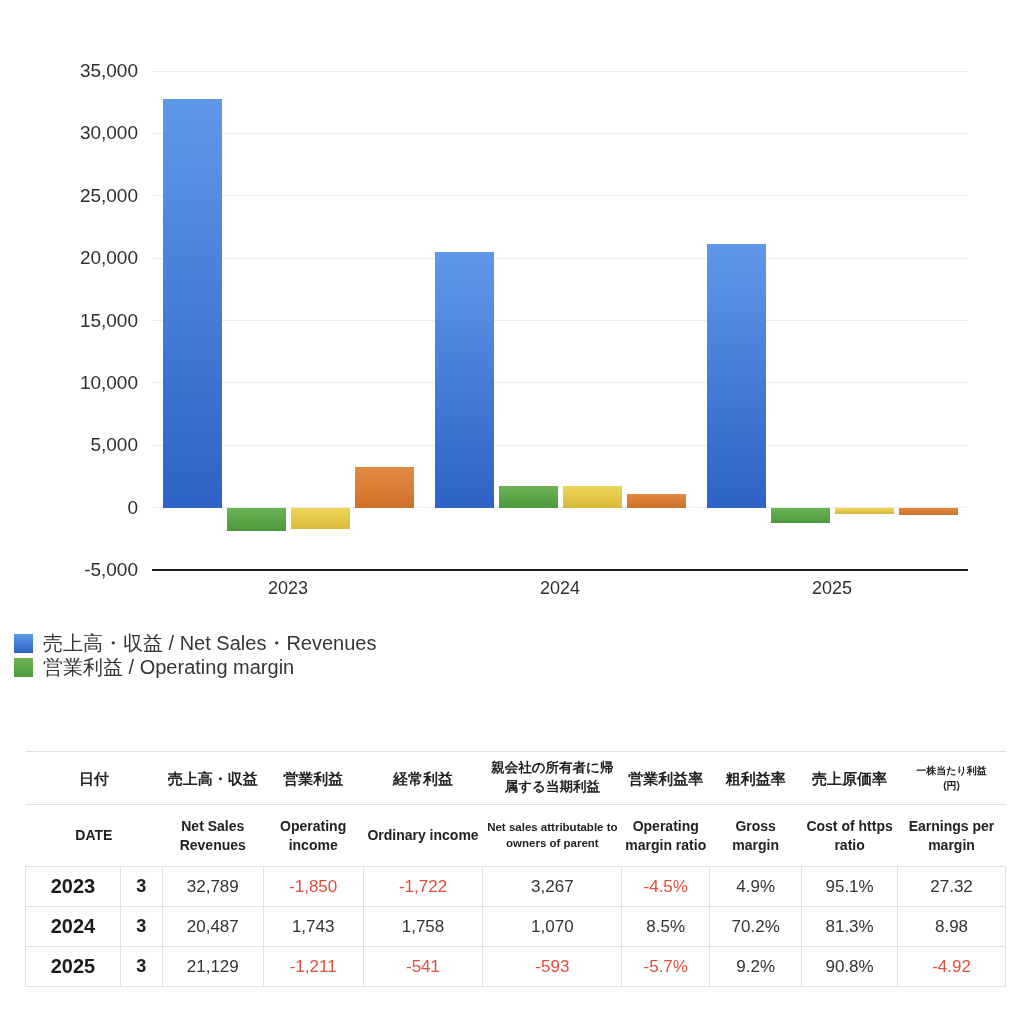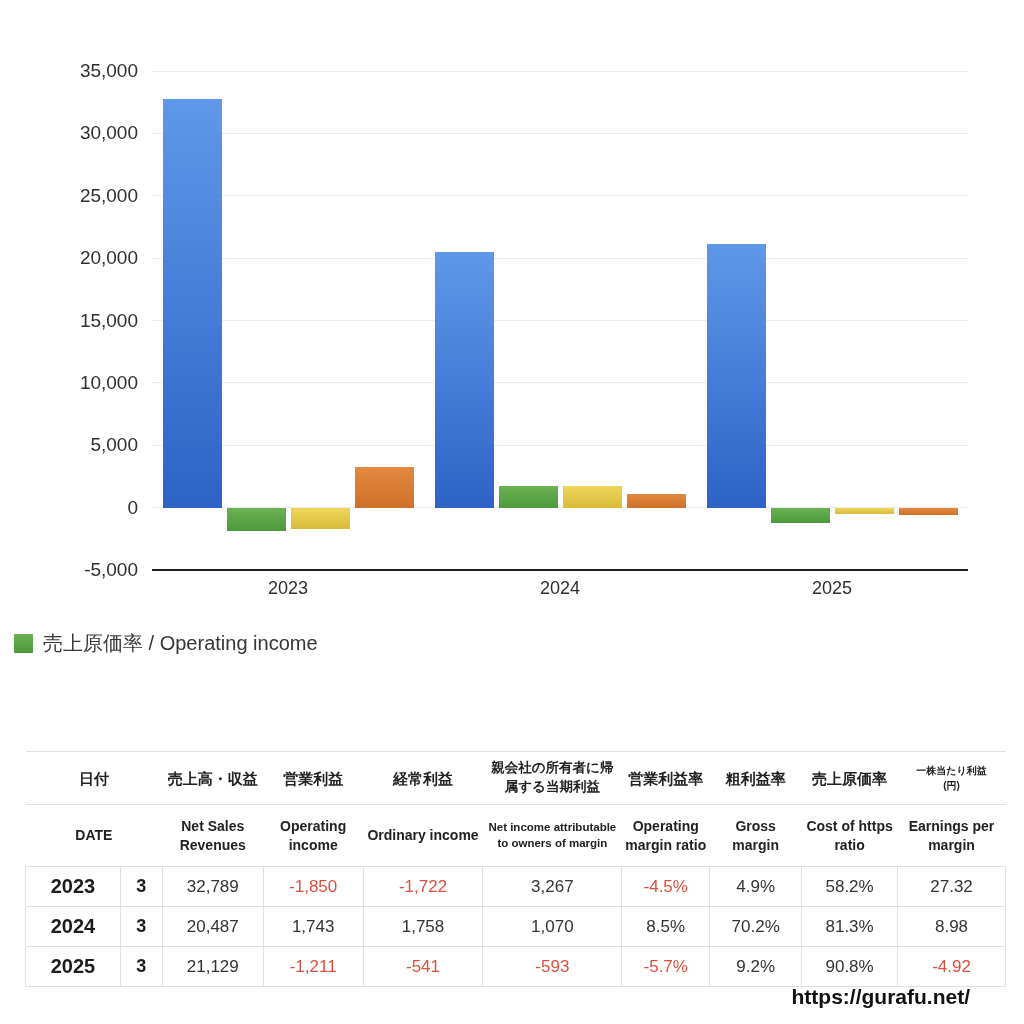--- a/index.html
+++ b/index.html
@@ -86,22 +86,26 @@
       <div class="xtick" style="left: 500px; top: 578px;">2024</div>
       <div class="bar" style="left: 706.5px; width: 59px; top: 244.041px; height: 263.584px; background: linear-gradient(rgb(95, 152, 233), rgb(45, 99, 198));"></div>
       <div class="bar" style="left: 770.5px; width: 59px; top: 507.625px; height: 15.1072px; background: linear-gradient(rgb(108, 178, 84), rgb(76, 153, 60));"></div>
       <div class="bar" style="left: 834.5px; width: 59px; top: 507.625px; height: 6.74897px; background: linear-gradient(rgb(238, 214, 91), rgb(217, 186, 57));"></div>
       <div class="bar" style="left: 898.5px; width: 59px; top: 507.625px; height: 7.39767px; background: linear-gradient(rgb(226, 138, 65), rgb(208, 111, 40));"></div>
       <div class="xtick" style="left: 772px; top: 578px;">2025</div>
     </div>
 
   <div id="legend">
       <div class="legend-row">
+        <span class="legend-swatch" style="background: linear-gradient(rgb(95, 152, 233), rgb(45, 99, 198));"></span>
+        <span class="legend-label">売上高・収益 / Net Sales・Revenues</span>
+      </div>
+      <div class="legend-row">
         <span class="legend-swatch" style="background: linear-gradient(rgb(108, 178, 84), rgb(76, 153, 60));"></span>
-        <span class="legend-label">売上原価率 / Operating income</span>
+        <span class="legend-label">営業利益 / Operating margin</span>
       </div>
     </div>
 
   <table id="fin-table">
     <colgroup>
       <col style="width:9.68%">
         <col style="width:4.28%">
       <col style="width:10.30%">
         <col style="width:10.19%">
       <col style="width:12.23%">
@@ -122,38 +126,38 @@
           <th class="jp c7">粗利益率</th>
           <th class="jp c8">売上原価率</th>
           <th class="jp c9">一株当たり利益
 (円)</th>
         </tr>
         <tr class="en-row">
           <th class="en c0" colspan="2">DATE</th>
           <th class="en c2">Net Sales Revenues</th>
           <th class="en c3">Operating income</th>
           <th class="en c4">Ordinary income</th>
-          <th class="en c5">Net income attributable to owners of margin</th>
+          <th class="en c5">Net sales attributable to owners of parent</th>
           <th class="en c6">Operating margin ratio</th>
           <th class="en c7">Gross margin</th>
           <th class="en c8">Cost of https ratio</th>
           <th class="en c9">Earnings per margin</th>
         </tr>
       </thead>
     <tbody>
         <tr>
           <td class="cell c0">2023</td>
           <td class="cell c1">3</td>
           <td class="cell">32,789</td>
           <td class="cell neg">-1,850</td>
           <td class="cell neg">-1,722</td>
           <td class="cell">3,267</td>
           <td class="cell neg">-4.5%</td>
           <td class="cell">4.9%</td>
-          <td class="cell">58.2%</td>
+          <td class="cell">95.1%</td>
           <td class="cell">27.32</td>
         </tr>
         <tr>
           <td class="cell c0">2024</td>
           <td class="cell c1">3</td>
           <td class="cell">20,487</td>
           <td class="cell">1,743</td>
           <td class="cell">1,758</td>
           <td class="cell">1,070</td>
           <td class="cell">8.5%</td>
@@ -169,17 +173,14 @@
           <td class="cell neg">-541</td>
           <td class="cell neg">-593</td>
           <td class="cell neg">-5.7%</td>
           <td class="cell">9.2%</td>
           <td class="cell">90.8%</td>
           <td class="cell neg">-4.92</td>
         </tr>
       </tbody>
   </table>
 
-  <div id="footer">
-    <a href="#">https://gurafu.net/</a>
-  </div>
 
 </div>
 
 </body></html>

